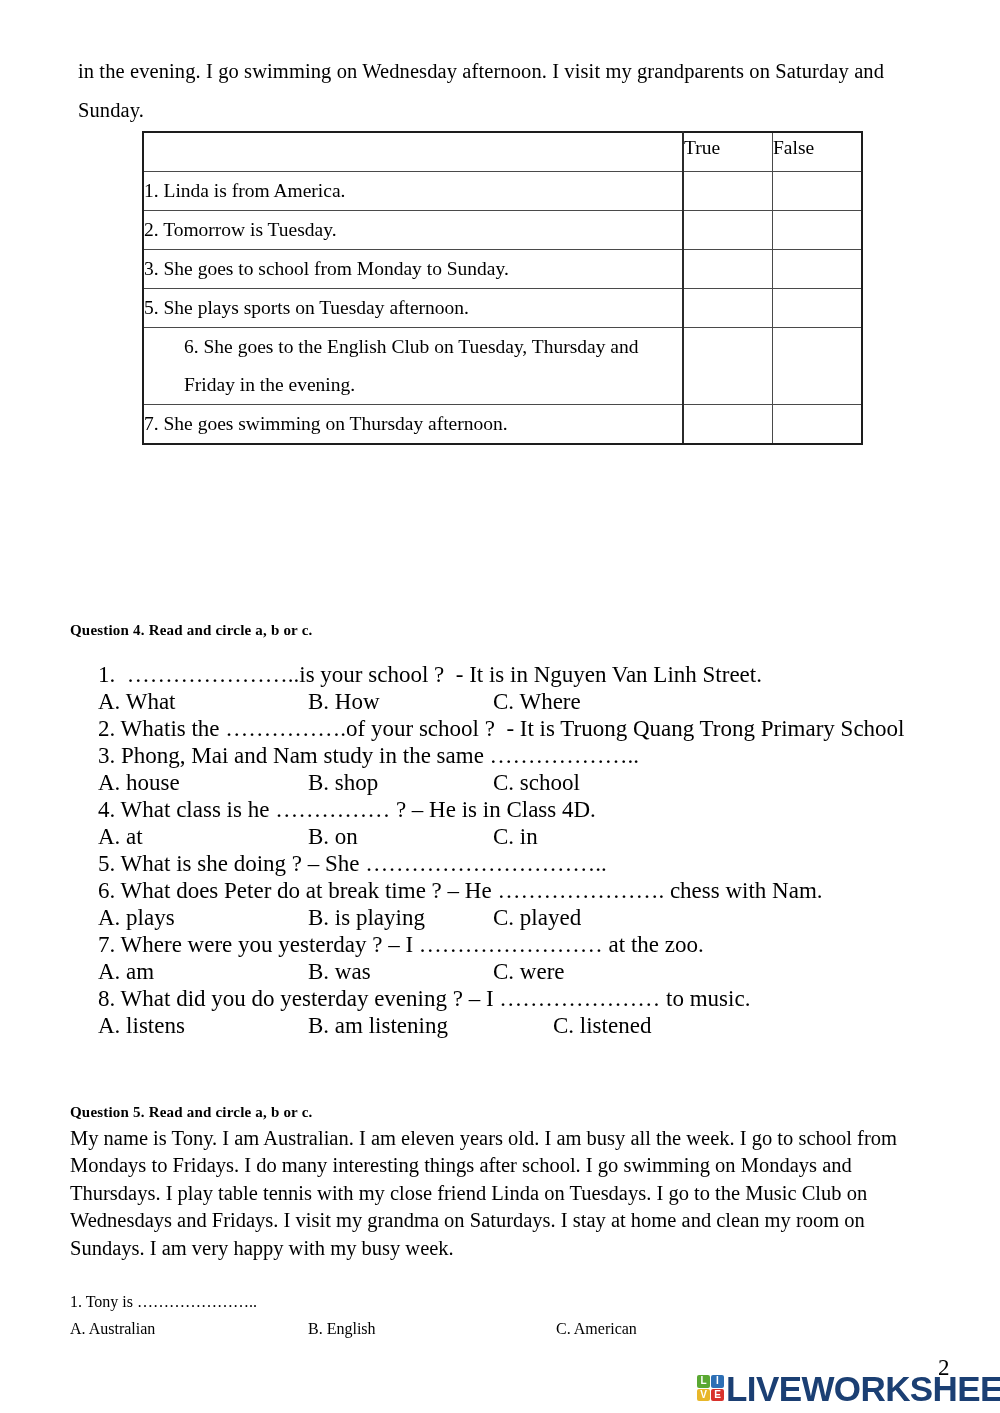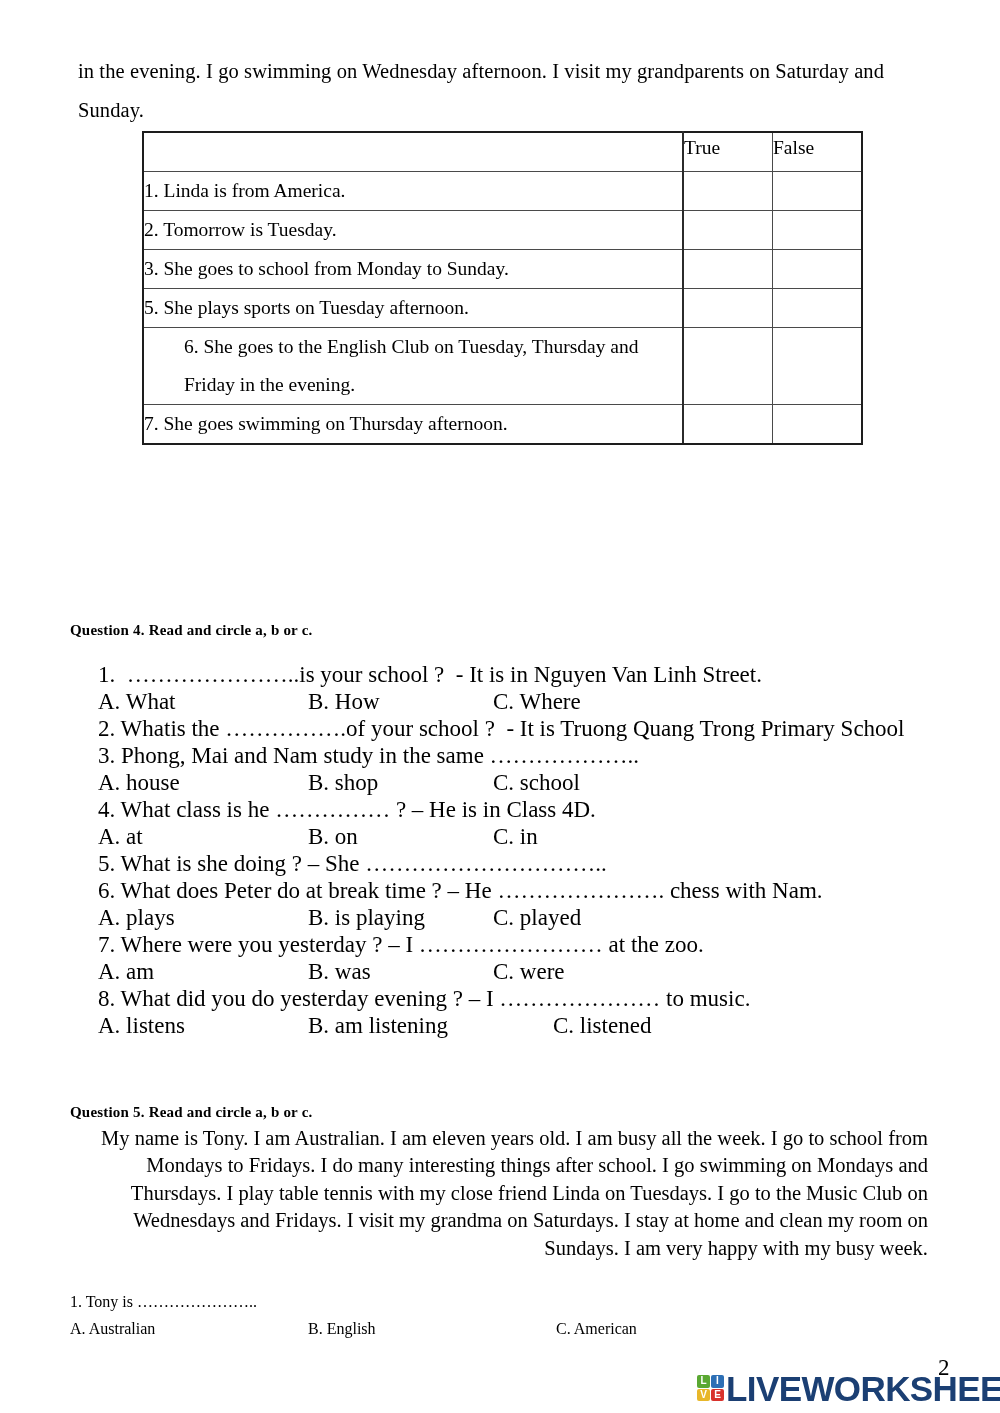--- a/index.html
+++ b/index.html
@@ -121,21 +121,21 @@
   .opt-b-wide { width: 245px; }
   .opt-c { }
 
   .passage {
     position: absolute;
     left: 70px;
     top: 1125px;
     width: 858px;
     font-size: 20.5px;
     line-height: 27.4px;
-    text-align: right;
+    text-align: left;
   }
 
   .q5-list {
     position: absolute;
     left: 70px;
     top: 1288px;
     width: 900px;
     font-size: 16px;
     line-height: 27px;
   }

